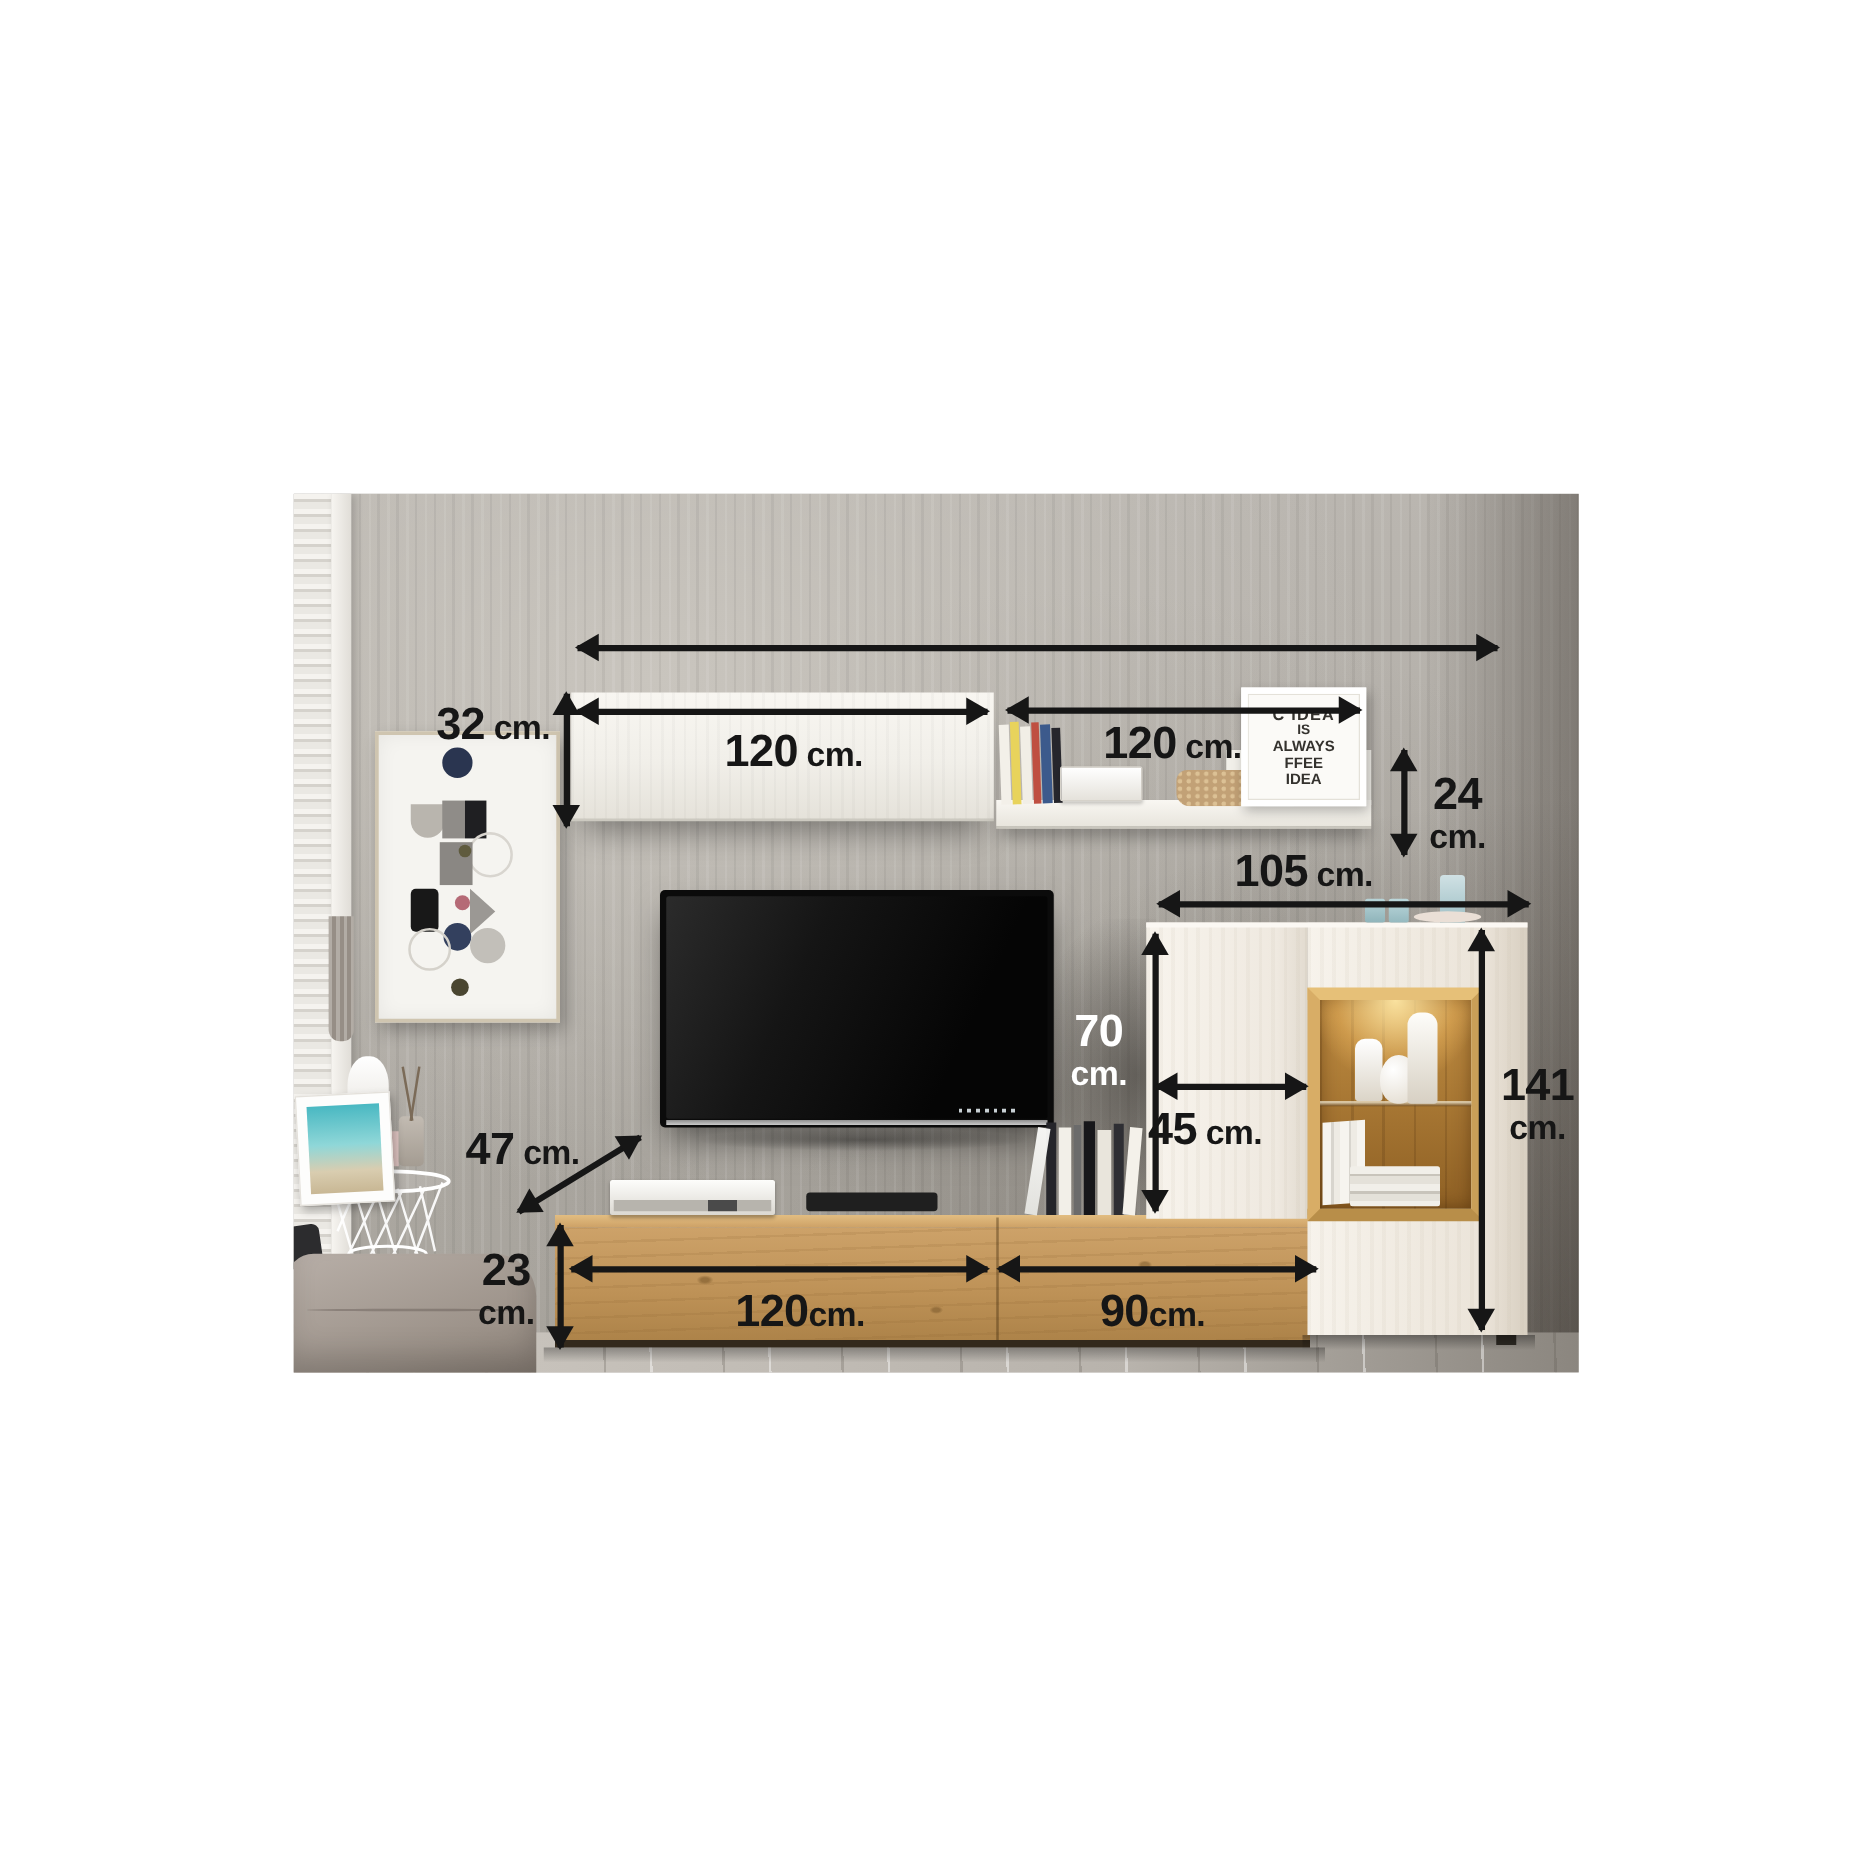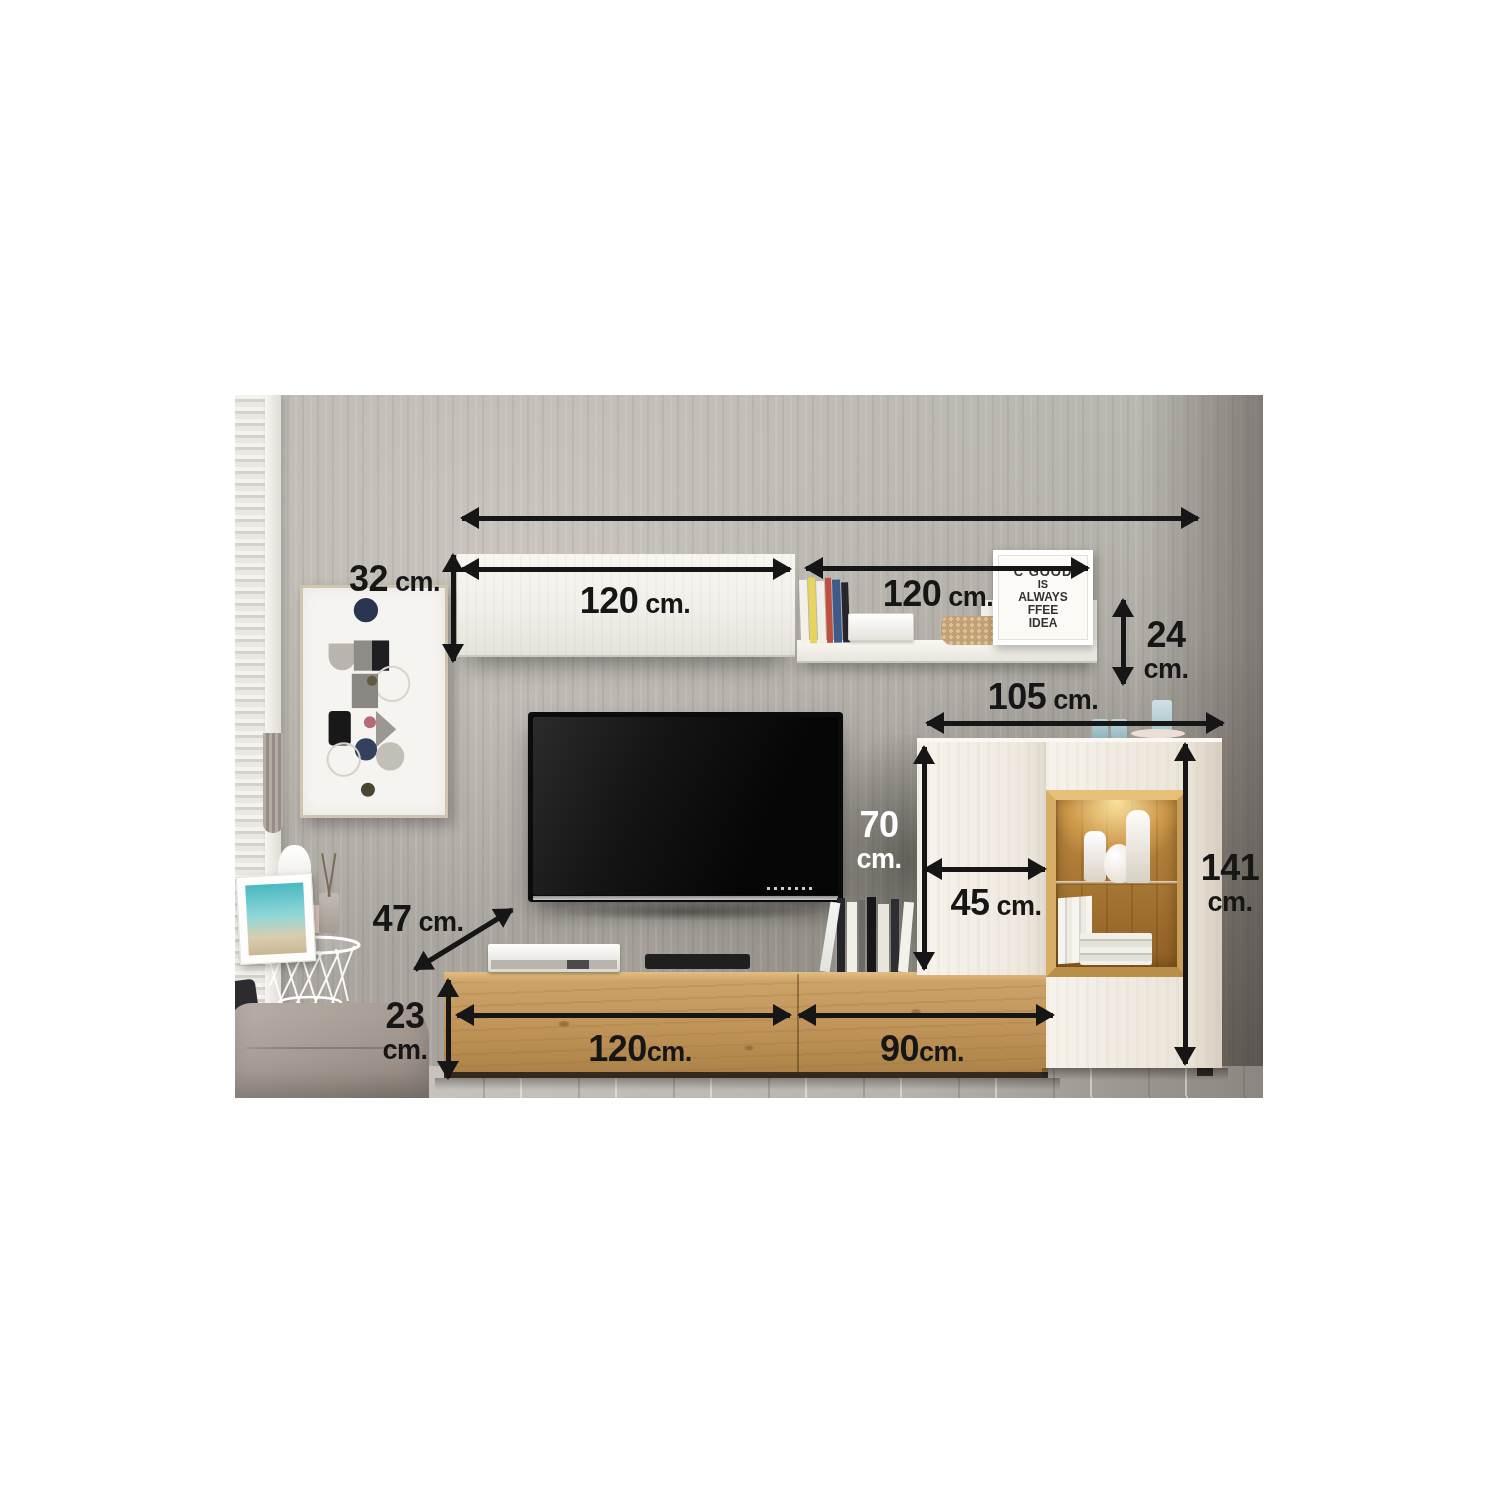--- a/index.html
+++ b/index.html
@@ -202,21 +202,21 @@
   .dim-2l .num,.dim-2l .unit{display:block;text-align:center;}
   .dim-2l .unit{margin-top:3px;}
   .l270{left:336px;top:64px;width:400px;}
   .l270 .num{font-size:44px;} .l270 .unit{font-size:33px;}
   .l32{left:55px;top:166px;width:150px;text-align:right;}
   .l120a{left:300px;top:188px;width:200px;}
   .l120b{left:603px;top:181px;width:200px;}
   .l24{left:891px;top:222px;width:80px;}
   .l105{left:708px;top:284px;width:200px;}
   .l80{left:604px;top:412px;width:80px;color:#ffffff;}
-  .l45{left:661px;top:490px;width:200px;}
+  .l45{left:629px;top:490px;width:200px;}
   .l116{left:950px;top:455px;width:90px;}
   .l47{left:83px;top:506px;width:200px;}
   .l36{left:130px;top:603px;width:80px;}
   .l120c{left:305px;top:636px;width:200px;}
   .l90{left:587px;top:636px;width:200px;}
 </style>
 </head>
 <body>
 
 <div class="scene">
@@ -256,21 +256,21 @@
     <span class="sb2"></span>
     <span class="sb3"></span>
     <span class="sb4"></span>
     <span class="sb5"></span>
     <span class="sb6"></span>
   </div>
   <div class="shelf-mediabox"></div>
   <div class="shelf-jar"></div>
   <div class="shelf-glass"></div>
   <div class="coffee-poster">
-    <span class="cp1">C GOOD</span>
+    <span class="cp1">C IDEA</span>
     <span class="cp2">IS</span>
     <span class="cp3">ALWAYS</span>
     <span class="cp4">FFEE</span>
     <span class="cp5">IDEA</span>
   </div>
 
   <div class="tv-shadow"></div>
   <div class="tv">
     <div class="tv-screen"></div>
     <div class="tv-bar"></div>

